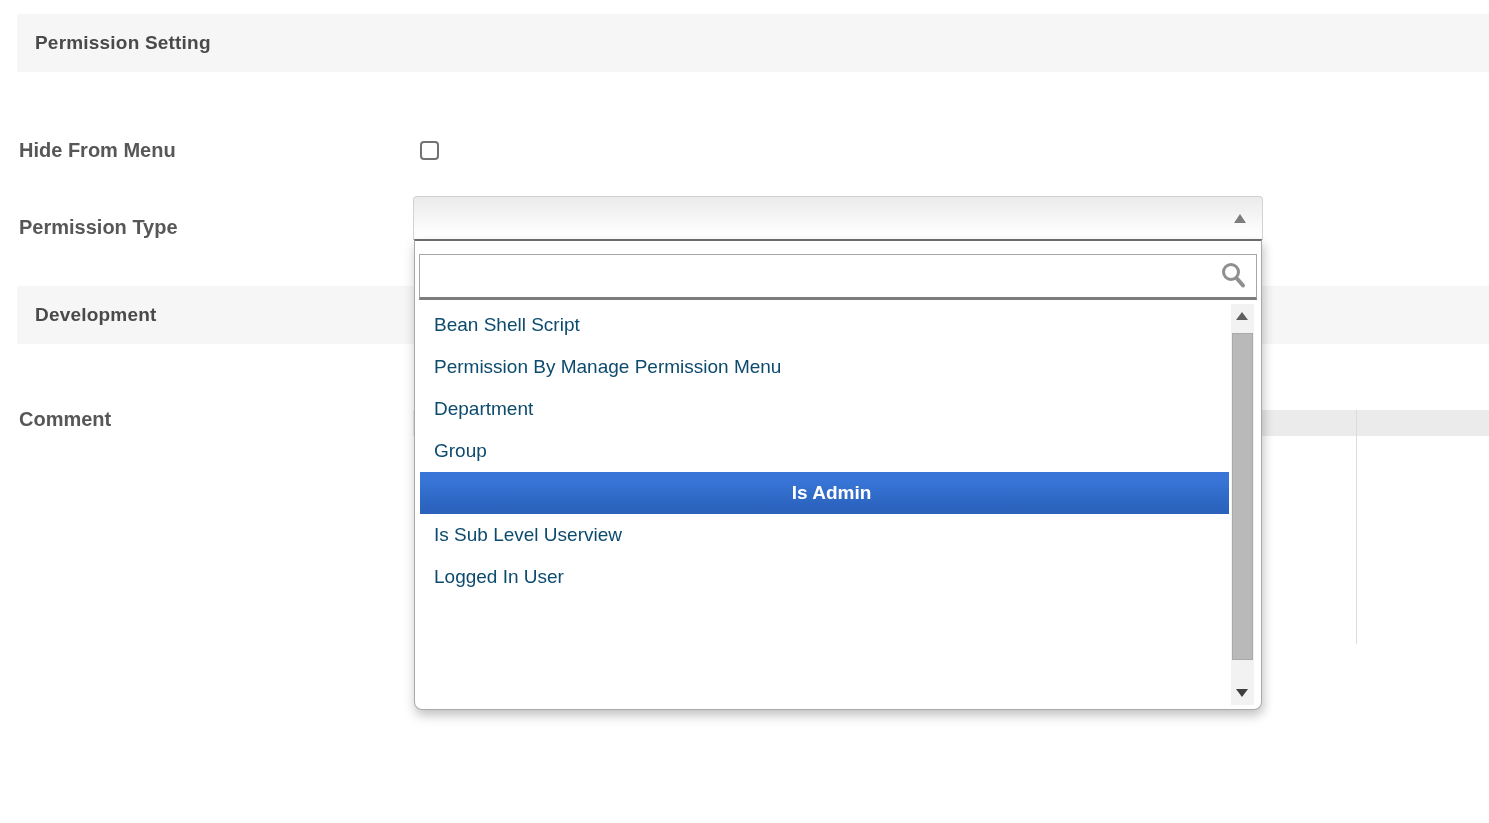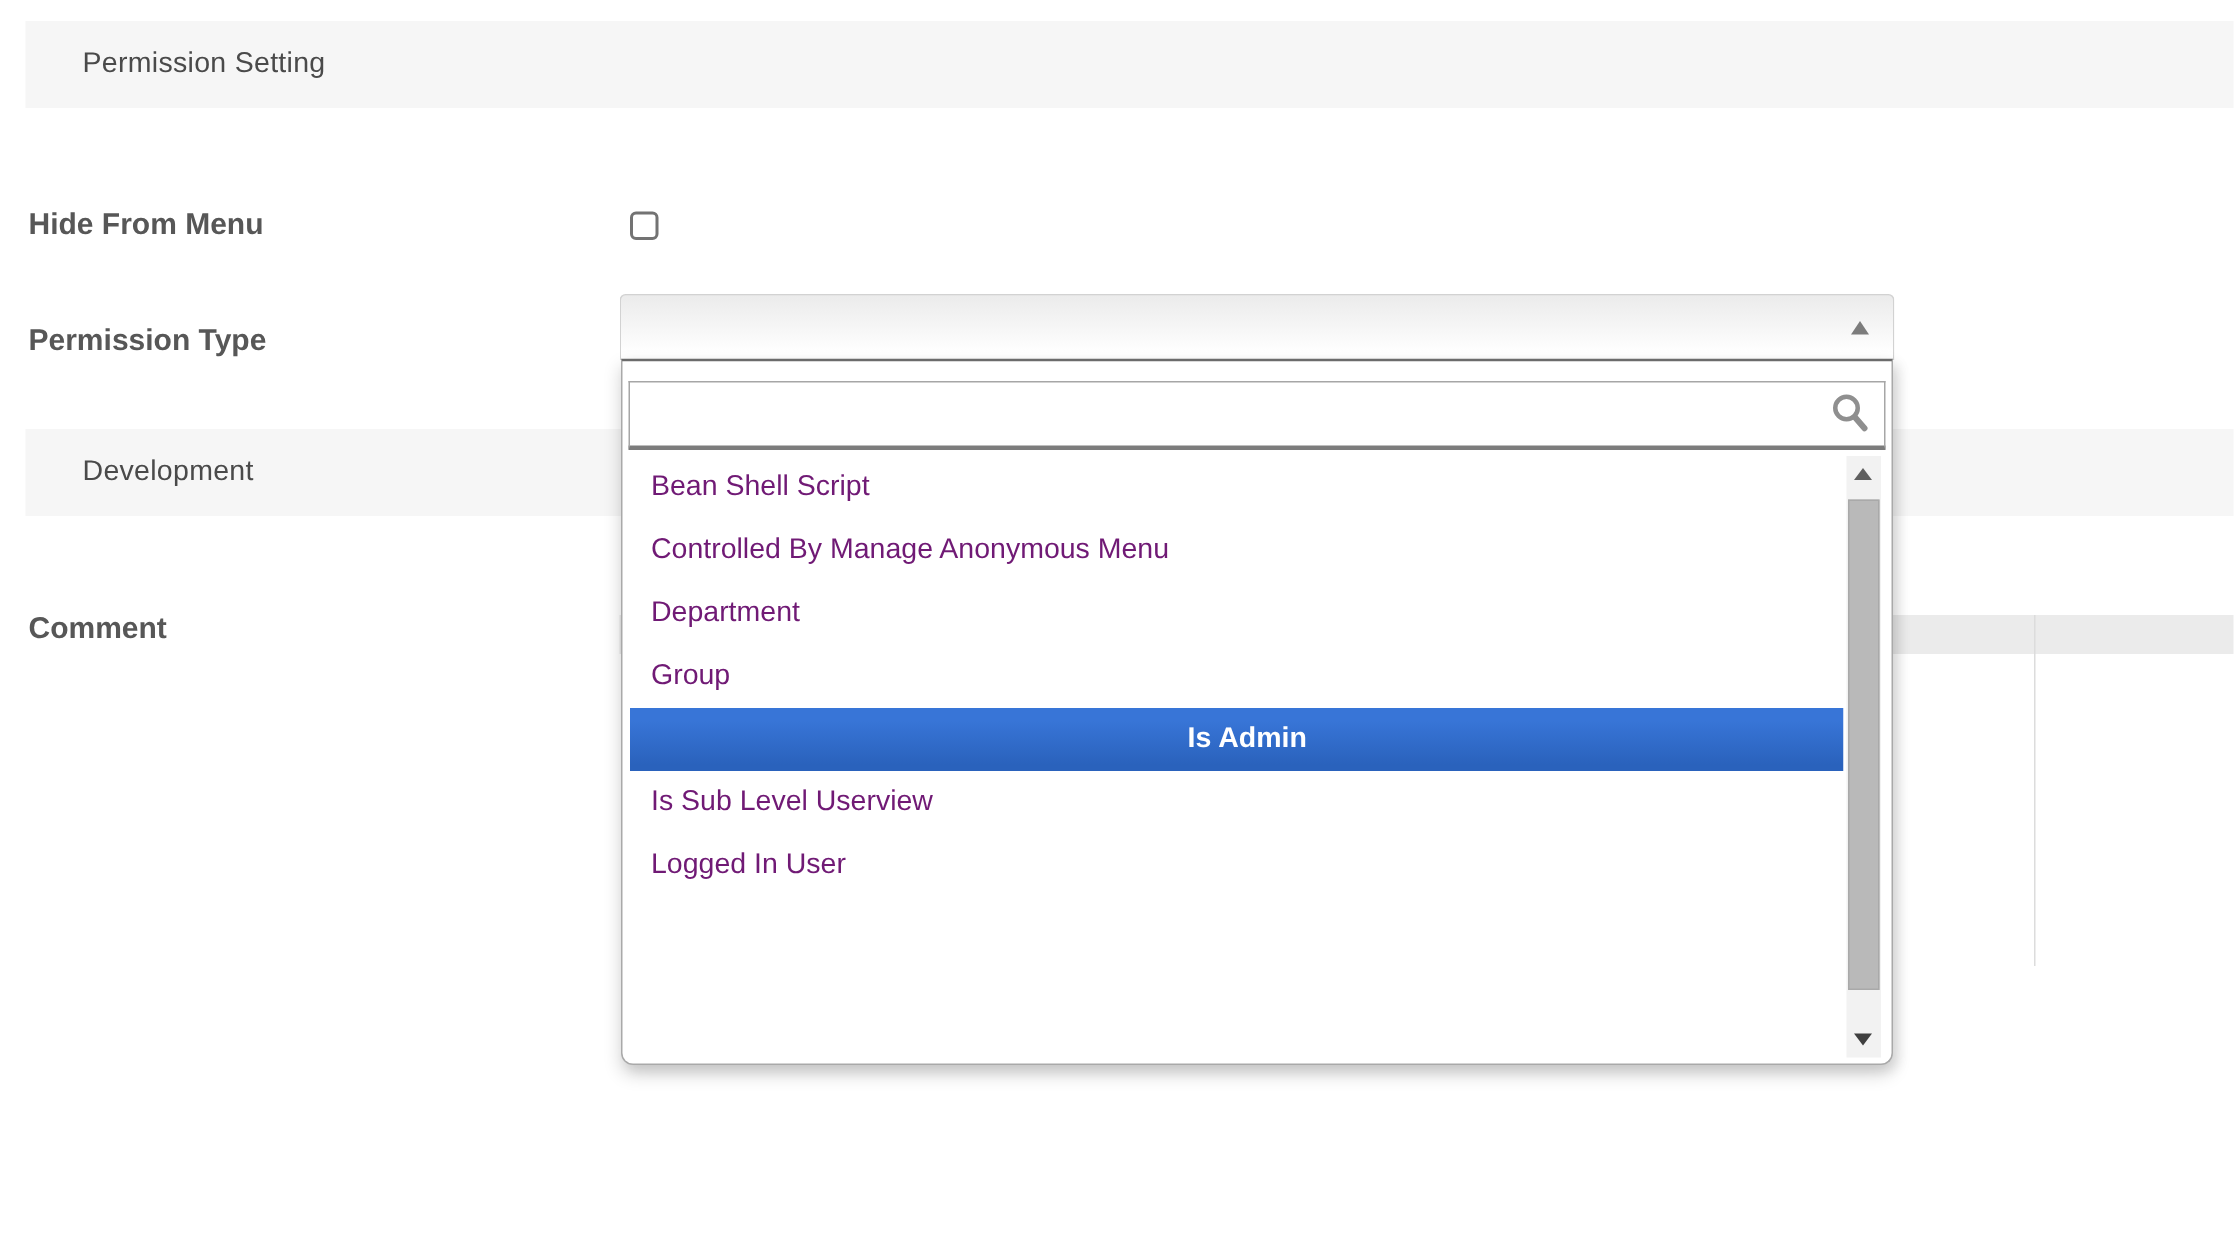--- a/index.html
+++ b/index.html
@@ -14,23 +14,22 @@
 
   
   .section-bar {
     position: absolute;
     left: 17px; width: 1472px; height: 58px;
     background: #f6f6f6;
     display: flex; align-items: center;
     padding-left: 18px;
   }
   .section-bar .section-title {
-    font-size: 19px; font-weight: normal; color: #4a4a4a;
+    font-size: 19px; font-weight: bold; color: #4a4a4a;
     letter-spacing: 0.2px;
-    margin-left: 20px;
   }
   #bar-permission { top: 14px; }
   #bar-development { top: 286px; }
 
   
   .field-label {
     position: absolute; left: 19px;
     font-size: 20px; color: #575757; font-weight: bold;
   }
   #label-hide-from-menu { top: 139px; }
@@ -105,21 +104,21 @@
     position: absolute; right: 10px; top: 7px;
     width: 28px; height: 30px;
   }
   .drop-list {
     position: absolute; left: 3px; right: 32px; top: 63px; bottom: 3px;
     overflow: hidden;
     list-style: none; margin: 0; padding: 0 0 0 2px;
   }
   .drop-item {
     height: 42px; line-height: 42px;
-    font-size: 19px; color: #701a75;
+    font-size: 19px; color: #0c4a6e;
     padding-left: 14px;
     white-space: nowrap;
     cursor: default;
   }
   .drop-item.highlighted {
     background: linear-gradient(#3875d7 20%, #2a62bc 90%);
     color: #ffffff;
     font-weight: 600;
     text-align: center;
   }
@@ -182,21 +181,21 @@
   <div class="drop-search-wrap">
     <input class="drop-search-input" type="text" placeholder="" style="">
     <svg class="search-icon" viewBox="0 0 28 30">
       <circle cx="12" cy="11" r="7.5" fill="none" stroke="#8f8f8f" stroke-width="3"></circle>
       <line x1="17.5" y1="17" x2="24" y2="24.5" stroke="#8f8f8f" stroke-width="4" stroke-linecap="round"></line>
     </svg>
   </div>
 
   <ul class="drop-list">
       <li class="drop-item">Bean Shell Script</li>
-      <li class="drop-item">Controlled By Manage Anonymous Menu</li>
+      <li class="drop-item">Permission By Manage Permission Menu</li>
       <li class="drop-item">Department</li>
       <li class="drop-item">Group</li>
       <li class="drop-item highlighted">Is Admin</li>
       <li class="drop-item">Is Sub Level Userview</li>
       <li class="drop-item">Logged In User</li>
     </ul>
 
   <div class="scrollbar">
     <div class="scroll-btn up">
         <span class="tri-up"></span>

